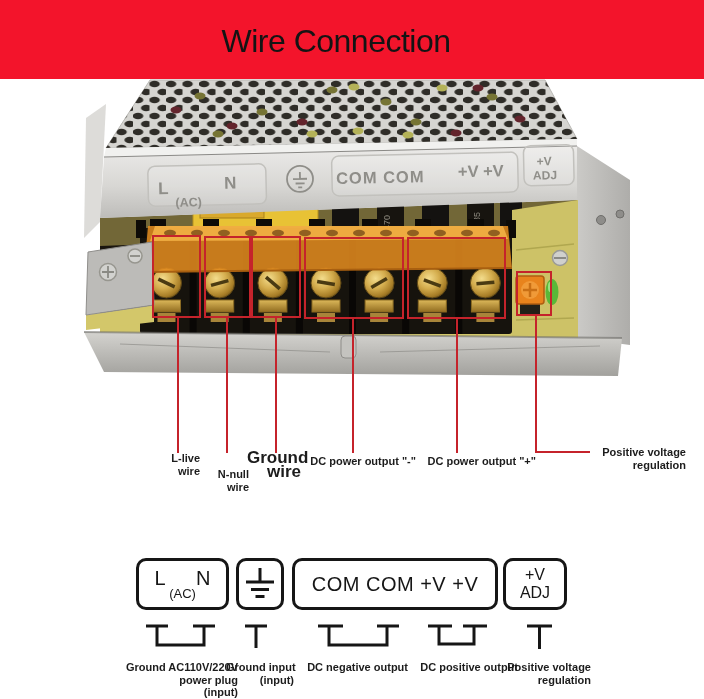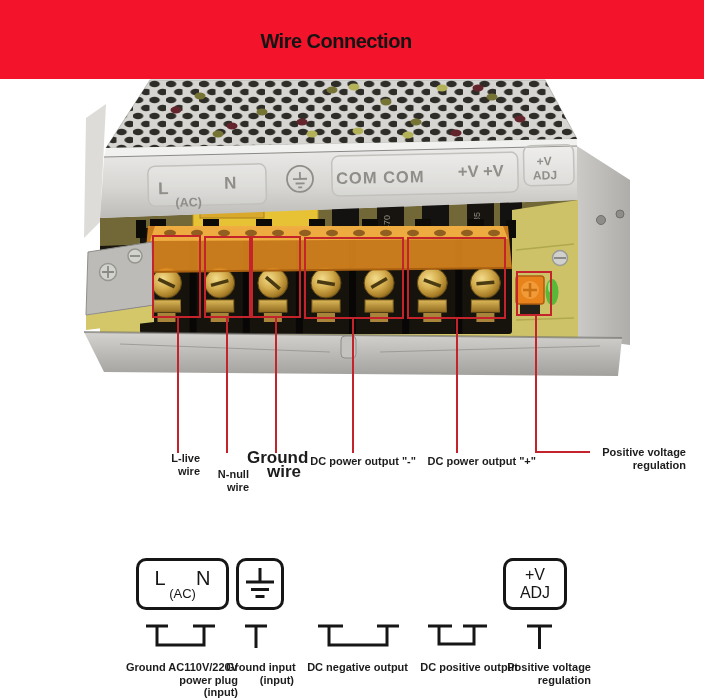--- a/index.html
+++ b/index.html
@@ -1,20 +1,20 @@
 <!DOCTYPE html>
 <html><head>
 <meta charset="utf-8">
 <style>
   html,body{margin:0;padding:0;background:#ffffff;width:704px;height:699px;overflow:hidden;
     font-family:"Liberation Sans", sans-serif;}
   #page{position:relative;width:704px;height:699px;background:#fff;}
   .banner{position:absolute;left:0;top:0;width:704px;height:79px;background:#f3142b;
     display:flex;align-items:center;justify-content:center;}
-  .banner-title{color:#141414;font-weight:bold;font-size:20px;letter-spacing:-0.5px;
+  .banner-title{color:#141414;font-weight:normal;font-size:32px;letter-spacing:-0.5px;
     transform:translate(-16px,2px);}
   svg{position:absolute;left:0;display:block;}
   .lbl{position:absolute;color:#1c1c1c;font-weight:bold;font-size:11px;line-height:12.5px;
     text-align:right;white-space:nowrap;}
   .lbl.big{font-size:17px;line-height:13.5px;}
   .dbox{position:absolute;box-sizing:border-box;border:3px solid #161616;border-radius:10px;
     display:flex;flex-direction:column;align-items:center;justify-content:center;color:#161616;}
   .ln-row{display:flex;justify-content:space-between;width:56px;font-size:20px;line-height:20px;}
   .ln-ac{font-size:13px;line-height:14px;margin-top:-1px;}
   .com-text{font-size:20px;letter-spacing:0.5px;white-space:nowrap;}
@@ -309,20 +309,23 @@
     </div>
     <div class="ln-ac">(AC)</div>
   </div>
 
   <div class="dbox" style="left:236px;top:558px;width:48px;height:52px;">
     <svg width="42" height="40" viewBox="0 0 42 40" style="position:static">
       <path d="M21 4 V18 M7 18 H35 M12 25.5 H30 M16.5 32.5 H25.5" stroke="#161616" stroke-width="3" fill="none"></path>
     </svg>
   </div>
 
+  <div class="dbox" style="left:292px;top:558px;width:206px;height:52px;">
+    <div class="com-text">COM COM +V +V</div>
+  </div>
 
   <div class="dbox" style="left:503px;top:558px;width:64px;height:52px;">
     <div class="adj-line">+V</div>
     <div class="adj-line">ADJ</div>
   </div>
 
   <svg style="top:618px" width="704" height="40" viewBox="0 618 704 40">
     <g stroke="#161616" stroke-width="3" fill="none">
       <path d="M146 626 H168 M193 626 H215 M157 626 V645 H204 V626"></path>
       <path d="M245 626 H267 M256 626 V648"></path>

